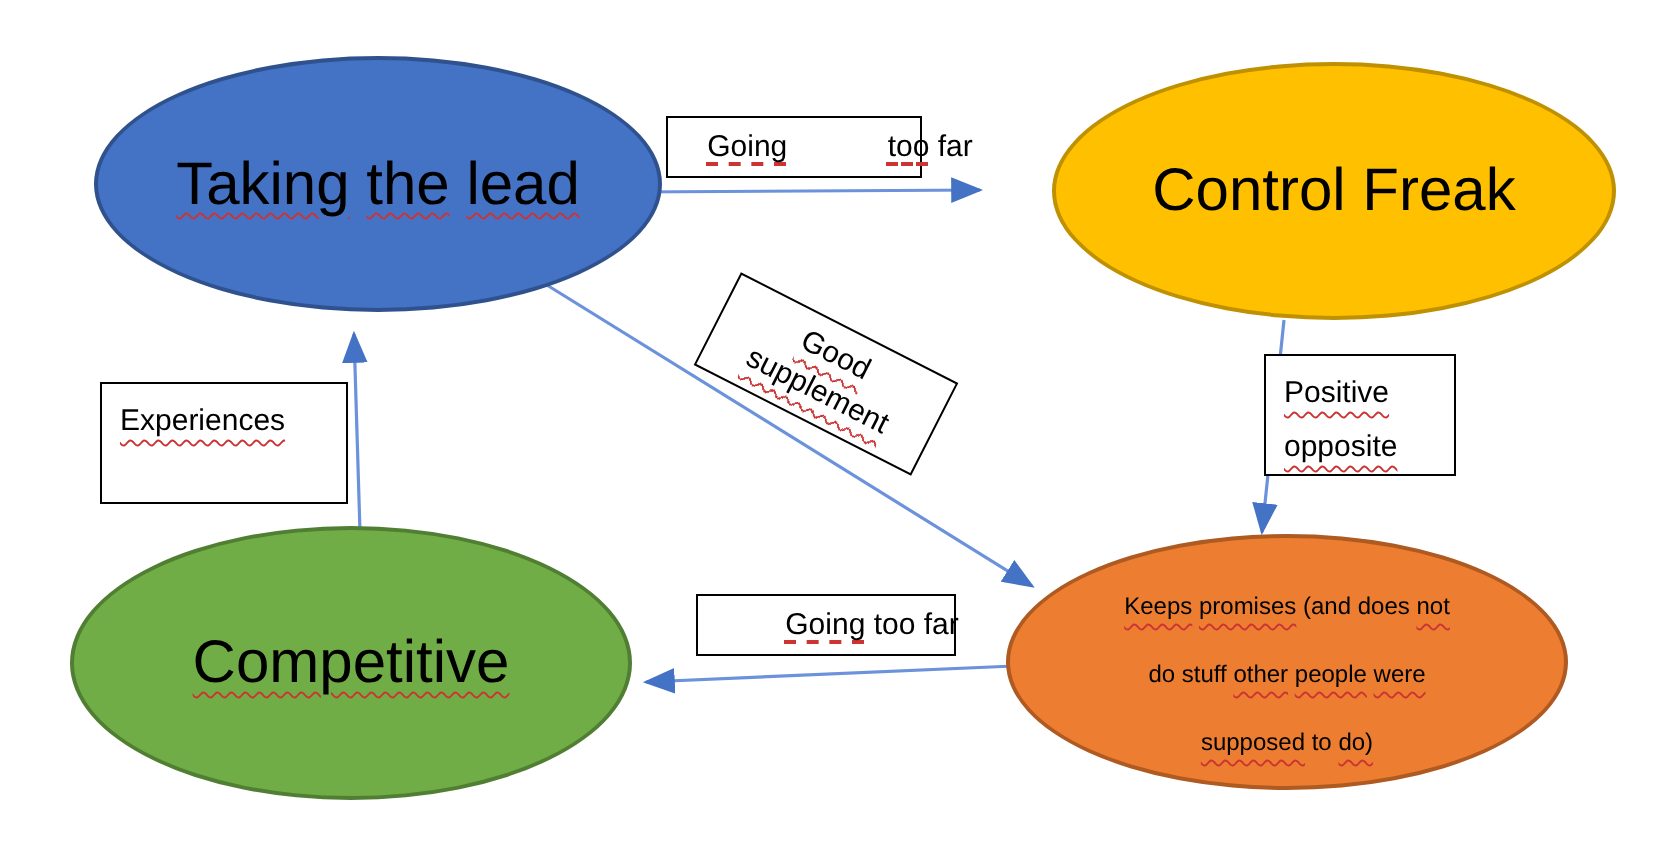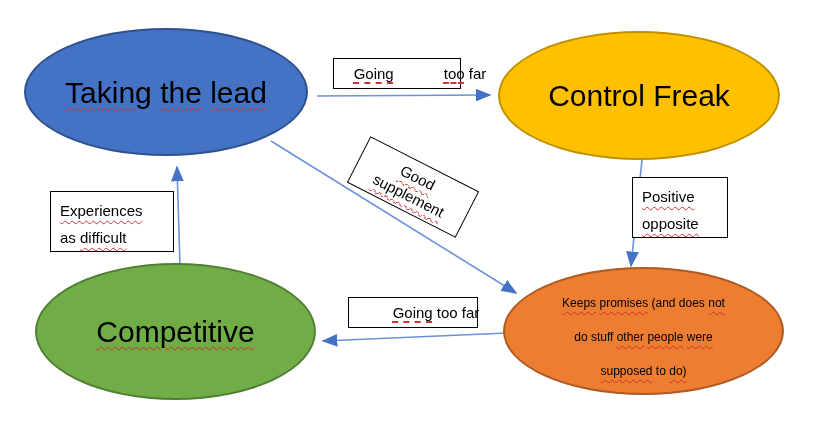--- a/index.html
+++ b/index.html
@@ -31,26 +31,26 @@
   .node {
     position: absolute;
     border-radius: 50%;
     display: flex;
     align-items: center;
     justify-content: center;
     text-align: center;
     box-sizing: border-box;
   }
   #node-taking-the-lead {
-    left: 24px; top: 28px; width: 284px; height: 128px;
+    left: 47px; top: 28px; width: 284px; height: 128px;
     background: var(--node-blue-fill, #4472C4);
     border: 2px solid var(--node-blue-border, #2F528F);
   }
   #node-control-freak {
-    left: 498px; top: 31px; width: 282px; height: 129px;
+    left: 526px; top: 31px; width: 282px; height: 129px;
     background: var(--node-yellow-fill, #FFC000);
     border: 2px solid var(--node-yellow-border, #BF9000);
   }
   #node-competitive {
     left: 35px; top: 263px; width: 281px; height: 137px;
     background: var(--node-green-fill, #70AD47);
     border: 2px solid var(--node-green-border, #507E32);
   }
   #node-keeps-promises {
     left: 503px; top: 267px; width: 281px; height: 128px;
@@ -168,20 +168,19 @@
     <div><span class="sq">supplement</span></div>
   </div>
 
   <div class="label-box" id="label-positive-opposite">
     <div class="lbl-line"><span class="sq">Positive</span></div>
     <div class="lbl-line"><span class="sq">opposite</span></div>
   </div>
 
   <div class="label-box" id="label-experiences-as-difficult">
     <div class="lbl-line"><span class="sq">Experiences</span></div>
-    <div class="lbl-line"><span>as</span> <span class="sq">difficult</span></div>
   </div>
 
   <div class="label-box label-center" id="label-going-too-far-bottom">
     <div class="lbl-line"><span class="sq-dash">Going</span> <span>too far</span></div>
   </div>
 
 </div>
 
 </body></html>

